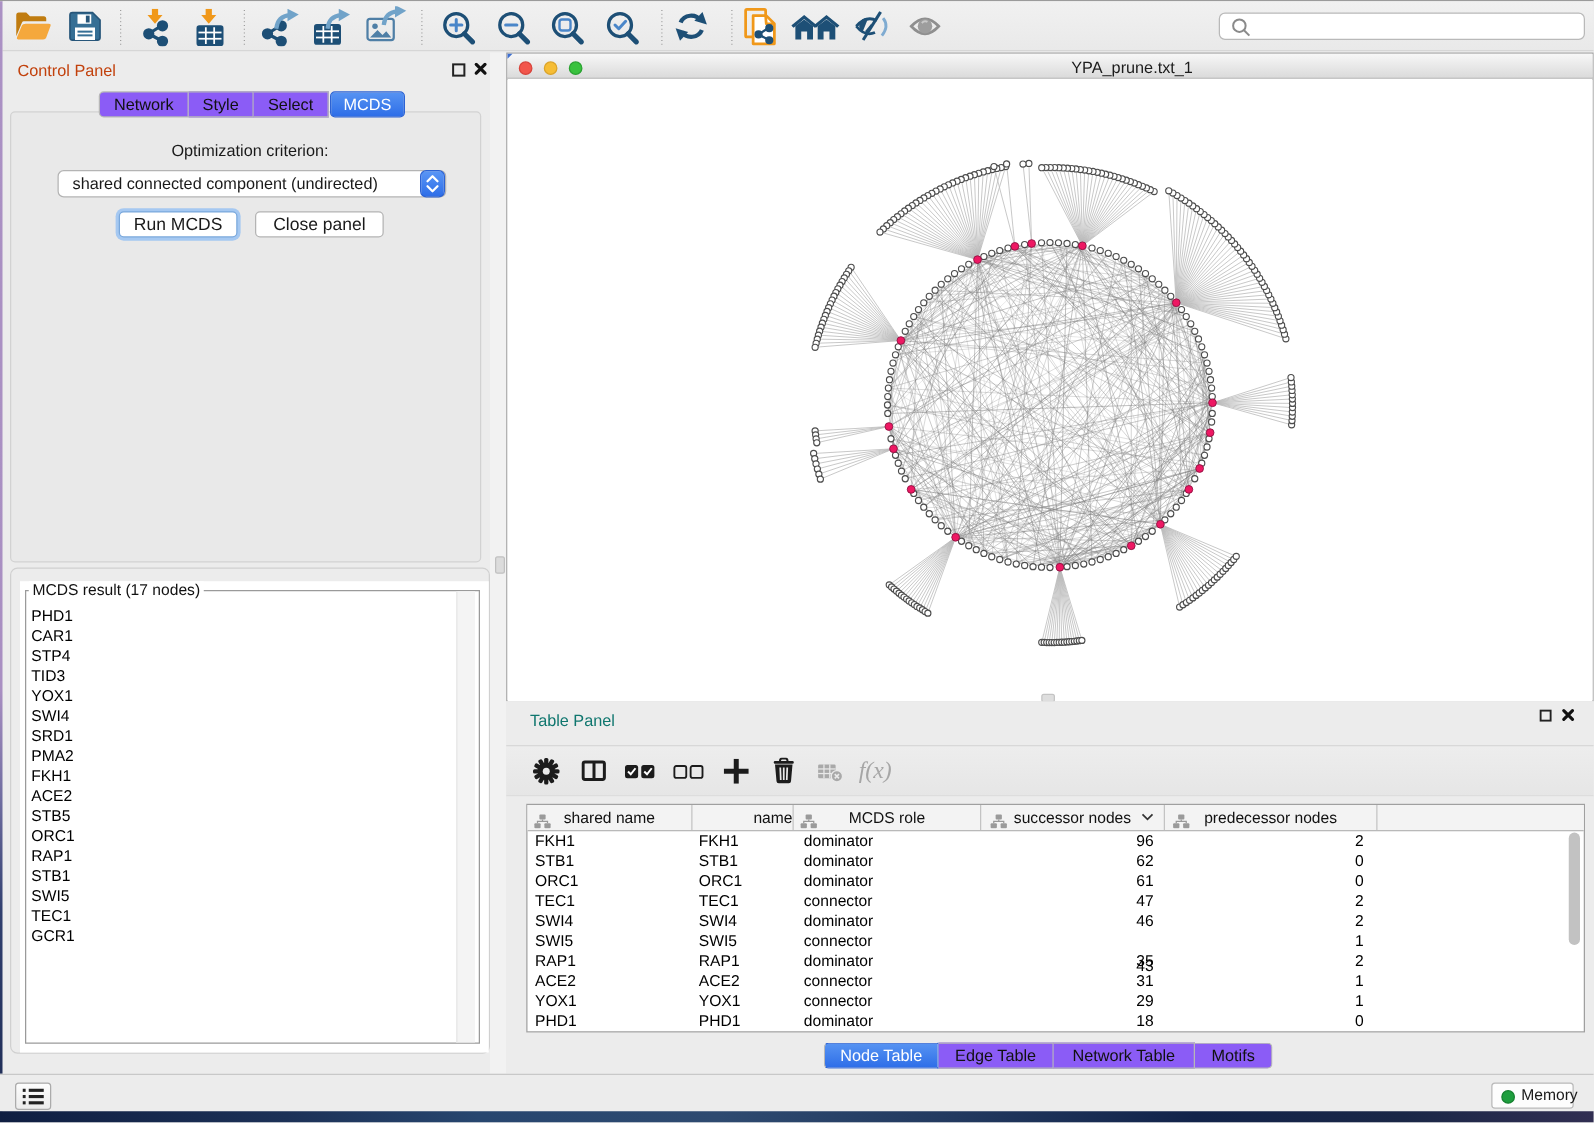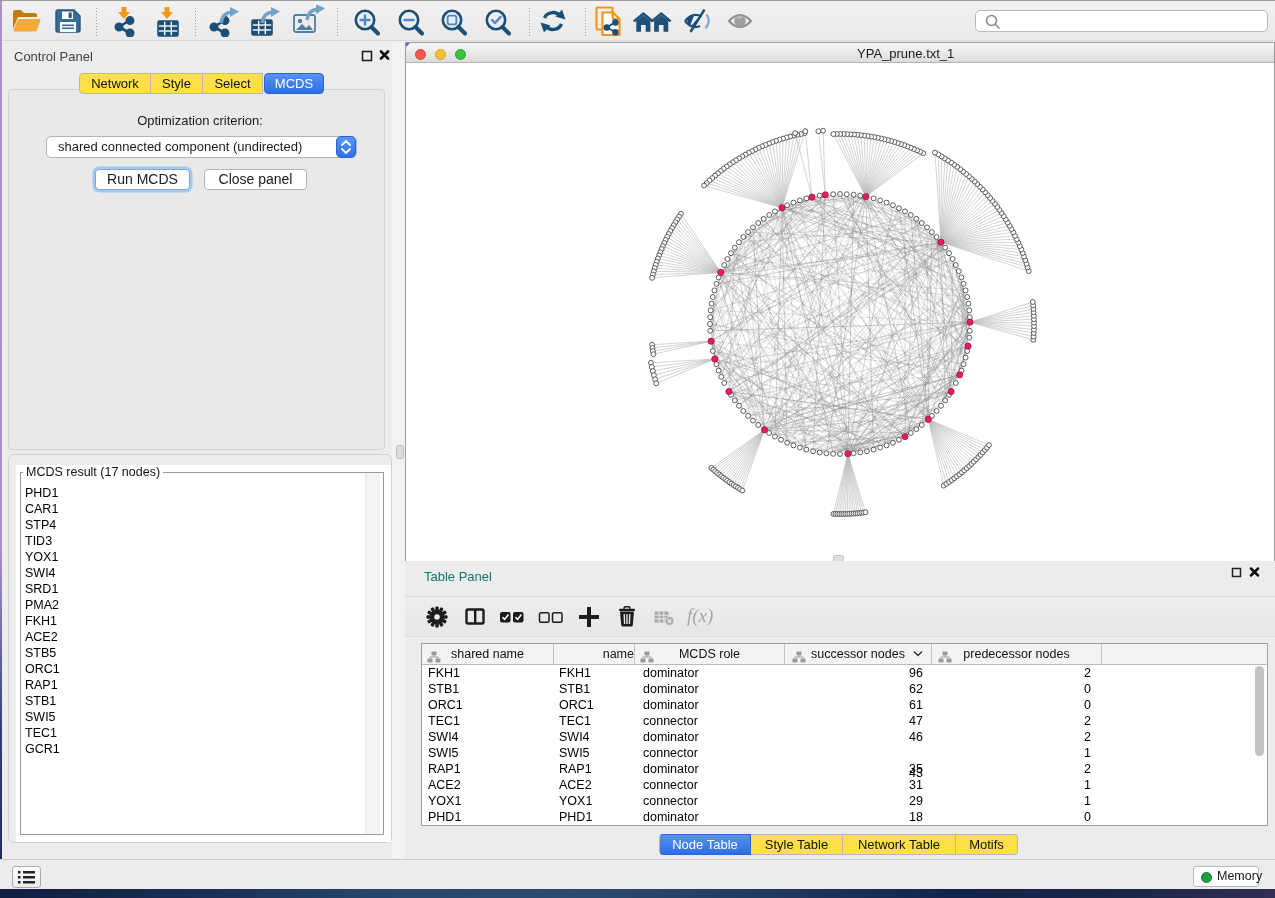--- a/index.html
+++ b/index.html
@@ -7,25 +7,25 @@
 body { font-family:"Liberation Sans",sans-serif; background:#ececec; position:relative; overflow:hidden; font-size:13px; color:#1a1a1a; }
 .abs { position:absolute; }
 #topline { left:0; top:0; width:1275px; height:1px; background:#9b9b9b; }
 #leftstrip { left:0; top:1px; width:2px; height:888px; background:linear-gradient(#ab91c4 0%,#a98fc2 62%,#6f6da0 72%,#31406f 82%,#1e2c55 100%); }
 #toolbar { left:2px; top:1px; width:1273px; height:40px; background:linear-gradient(#f1f1f1,#e9e9e9); border-bottom:1px solid #d6d6d6; }
 .tsep { position:absolute; top:7px; height:28px; width:1px; background-image:linear-gradient(to bottom,#9a9a9a 33%, rgba(0,0,0,0) 0%); background-size:1px 3px; }
 #searchbox { position:absolute; left:973px; top:9px; width:293px; height:22px; background:#fff; border:1px solid #b9b9b9; border-radius:5px; }
 #statusbar { left:0; top:859px; width:1275px; height:30px; background:#ececec; border-top:1px solid #c8c8c8; }
 #desktop { left:0; top:889px; width:1275px; height:9px; background:linear-gradient(90deg,#0f1e41 0%,#1c3157 18%,#27466f 30%,#2e4a70 45%,#22395f 60%,#12234a 75%,#1a2747 88%,#312e52 100%); }
 
-#cp-title { left:14px; top:49px; font-size:13px; color:#404040; }
+#cp-title { left:14px; top:49px; font-size:13px; color:#c2410c; }
 .wicons { position:absolute; }
 #cp-content { left:8px; top:89px; width:377px; height:361px; background:#e9e9e9; border:1px solid #d2d2d2; border-radius:4px; }
 #cp-tabs { left:79px; top:73px; height:21px; }
-.tabseg { position:absolute; top:0; height:21px; background:#fde047; border:1px solid #b7b7b7; border-left:none; font-size:13px; text-align:center; line-height:19px; color:#111; }
+.tabseg { position:absolute; top:0; height:21px; background:#8b5cf6; border:1px solid #b7b7b7; border-left:none; font-size:13px; text-align:center; line-height:19px; color:#111; }
 .tabseg.first { border-left:1px solid #b7b7b7; border-radius:4px 0 0 4px; }
 .tabsel { background:linear-gradient(#5693f2,#2e6ee8); color:#fff; border:1px solid #2c63d4; border-radius:4px; }
 #optlabel { left:0px; top:113px; width:400px; text-align:center; font-size:13px; }
 #dropdown { left:46px; top:136px; width:311px; height:22px; background:#fff; border:1px solid #b4b4b4; border-radius:5px; }
 #dd-step { position:absolute; right:0px; top:-1px; width:20px; height:22px; border-radius:5px; background:linear-gradient(#5a96f5,#2e6ee8); border:1px solid #2c63d4; }
 .btn { position:absolute; height:21px; background:#fff; border:1px solid #b4b4b4; border-radius:4px; font-size:14px; text-align:center; line-height:19px; }
 #runbtn { left:95px; top:169px; width:95px; box-shadow:0 0 0 2.5px #a5c8f1; border-color:#7aa8dc; }
 #closebtn { left:204px; top:169px; width:103px; }
 #outerpane { left:8px; top:454px; width:384px; height:389px; border:1px solid #d0d0d0; border-radius:6px; }
 #whitebox { left:16px; top:465px; width:375px; height:377px; background:#fff; }
@@ -1323,21 +1323,21 @@
 <div class="tcell" style="left:510px;top:149px;width:159px;text-align:right;">1</div>
 <div class="tcell" style="left:6px;top:165px;width:120px;">PHD1</div>
 <div class="tcell" style="left:137px;top:165px;width:70px;">PHD1</div>
 <div class="tcell" style="left:221px;top:165px;width:130px;">dominator</div>
 <div class="tcell" style="left:363px;top:165px;width:138px;text-align:right;">18</div>
 <div class="tcell" style="left:510px;top:165px;width:159px;text-align:right;">0</div>
       <div id="tsb"></div>
     </div>
   <div id="tp-tabs">
     <div class="tabseg first tabsel" style="left:0px;width:92px;">Node Table</div>
-    <div class="tabseg" style="left:92px;width:92px;">Style Table</div>
+    <div class="tabseg" style="left:92px;width:92px;">Edge Table</div>
     <div class="tabseg" style="left:184px;width:113px;">Network Table</div>
     <div class="tabseg" style="left:297px;width:62px;border-radius:0 4px 4px 0;">Motifs</div>
   </div>
 </div>
 
 <div id="statusbar" class="abs"></div>
 <div id="sb-btn" class="abs"><svg width="27" height="20" style="margin:2px 0 0 5px">
       <g fill="#222">
         <rect x="0" y="2" width="2.5" height="2.5"></rect>
         <rect x="5" y="2" width="12" height="2.5"></rect>

